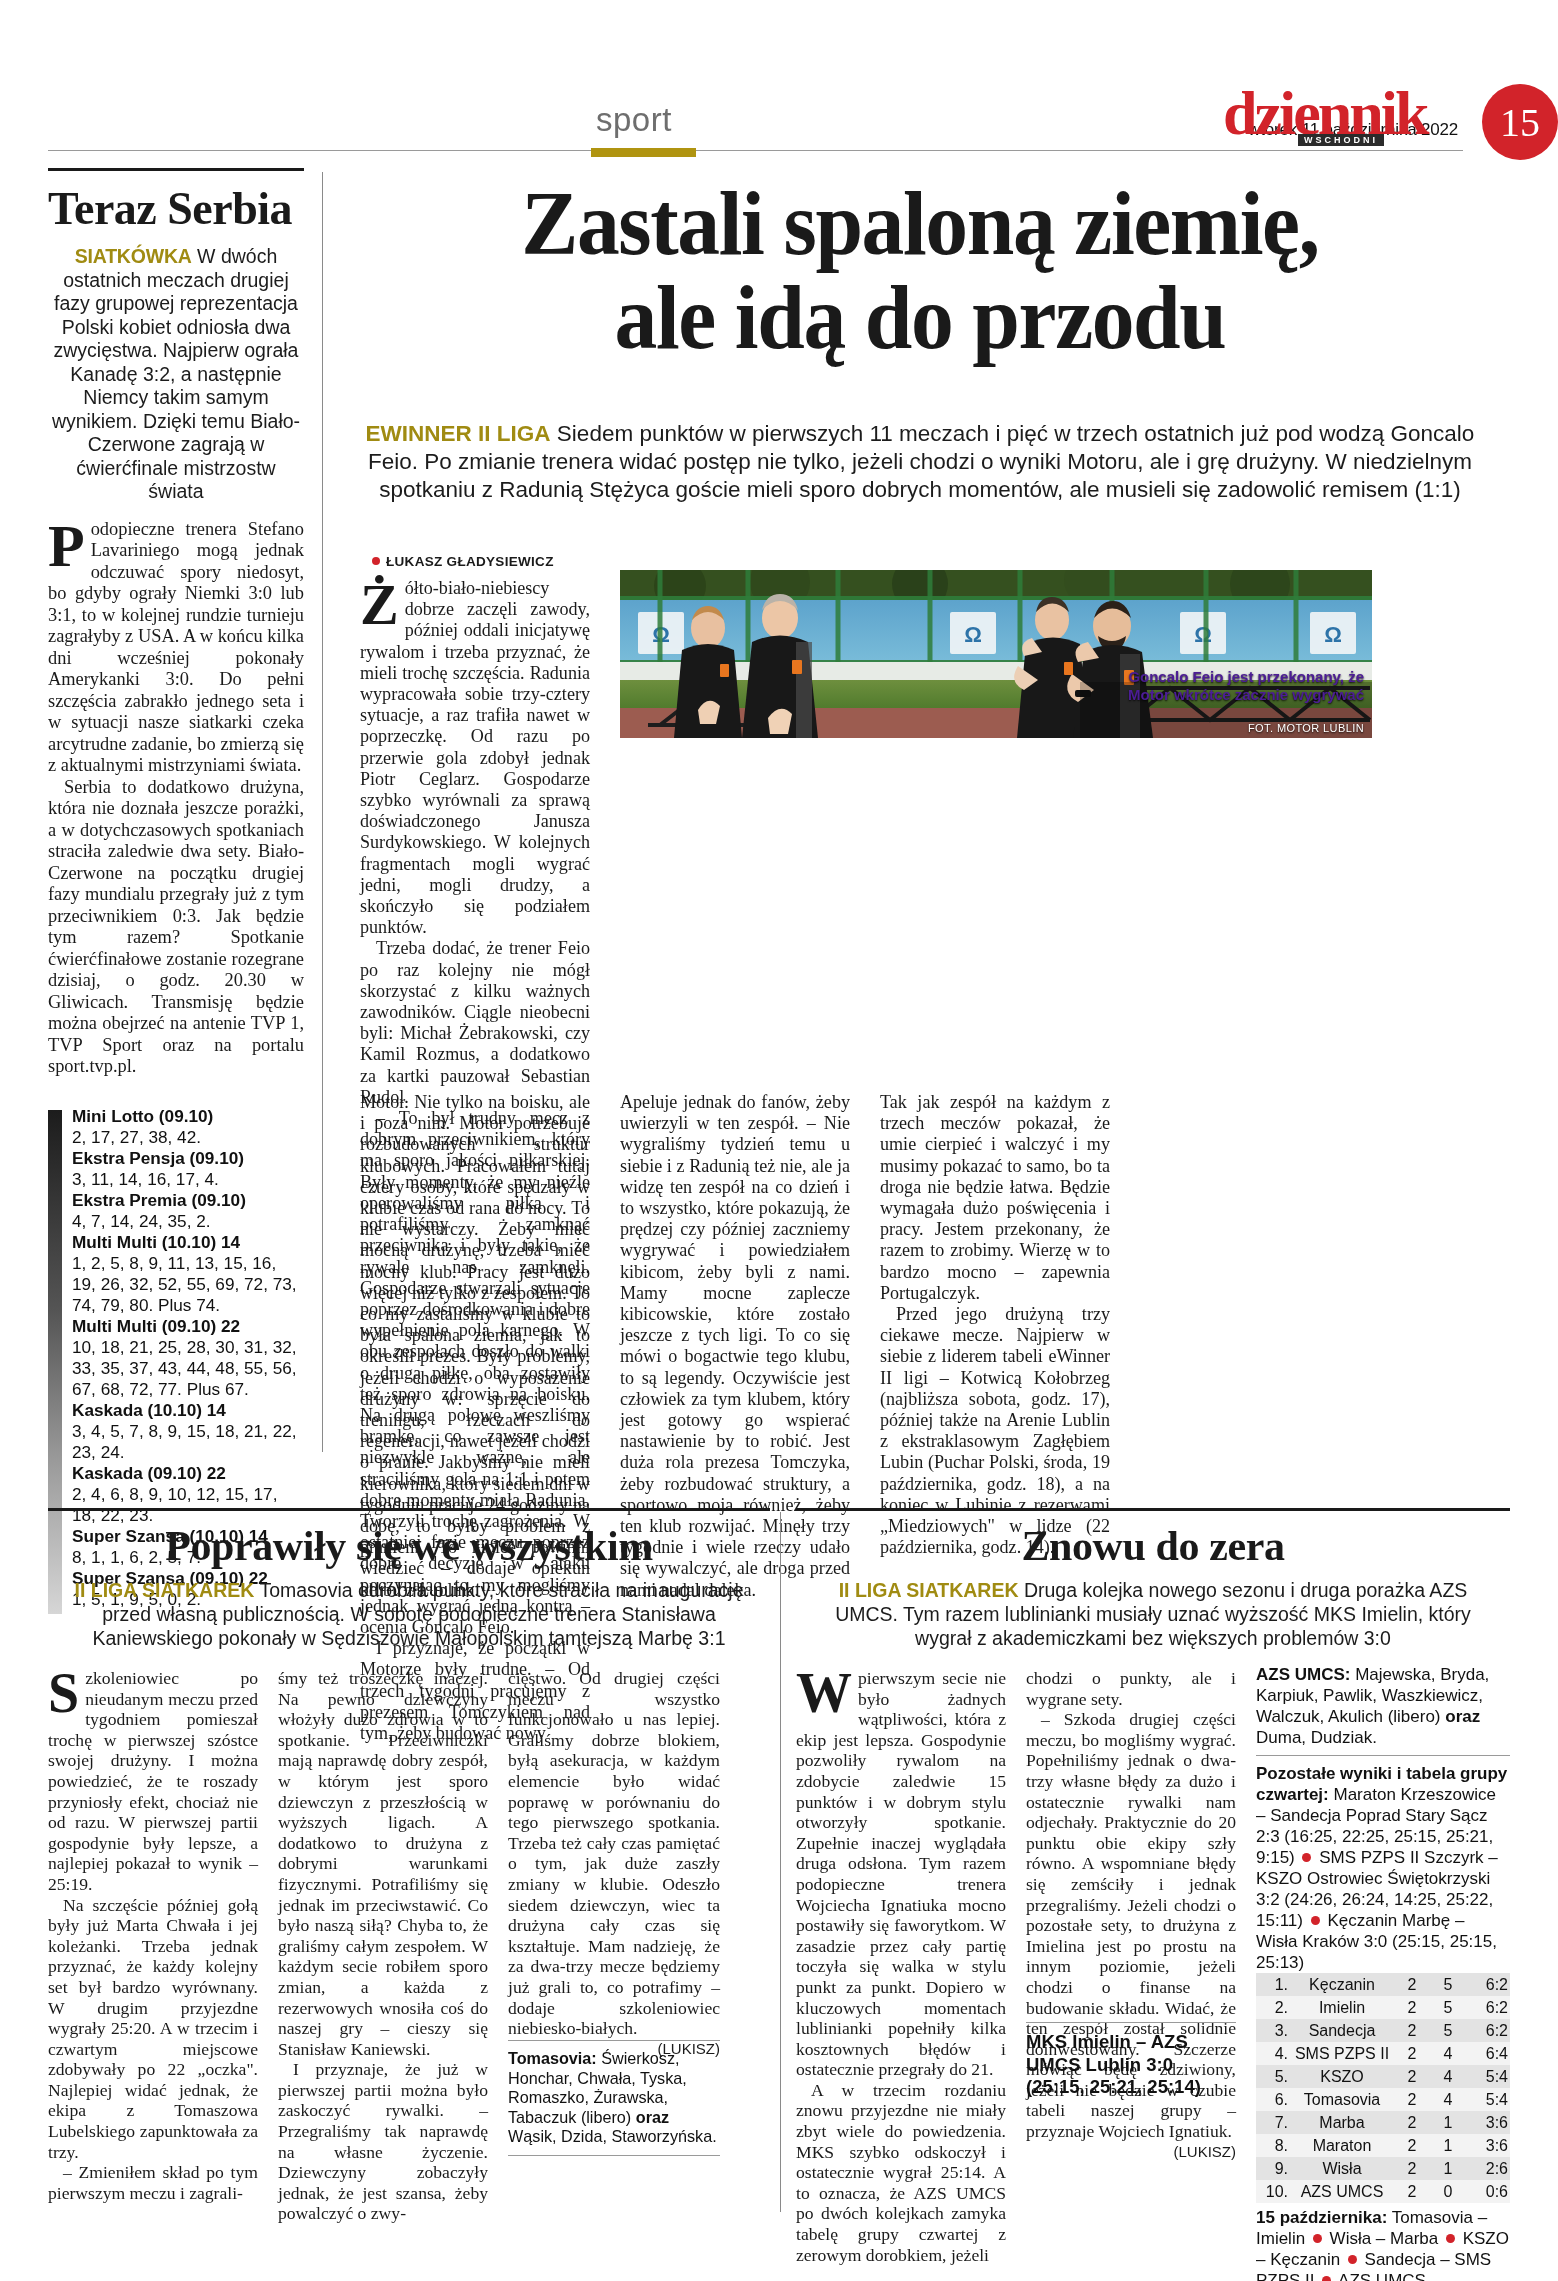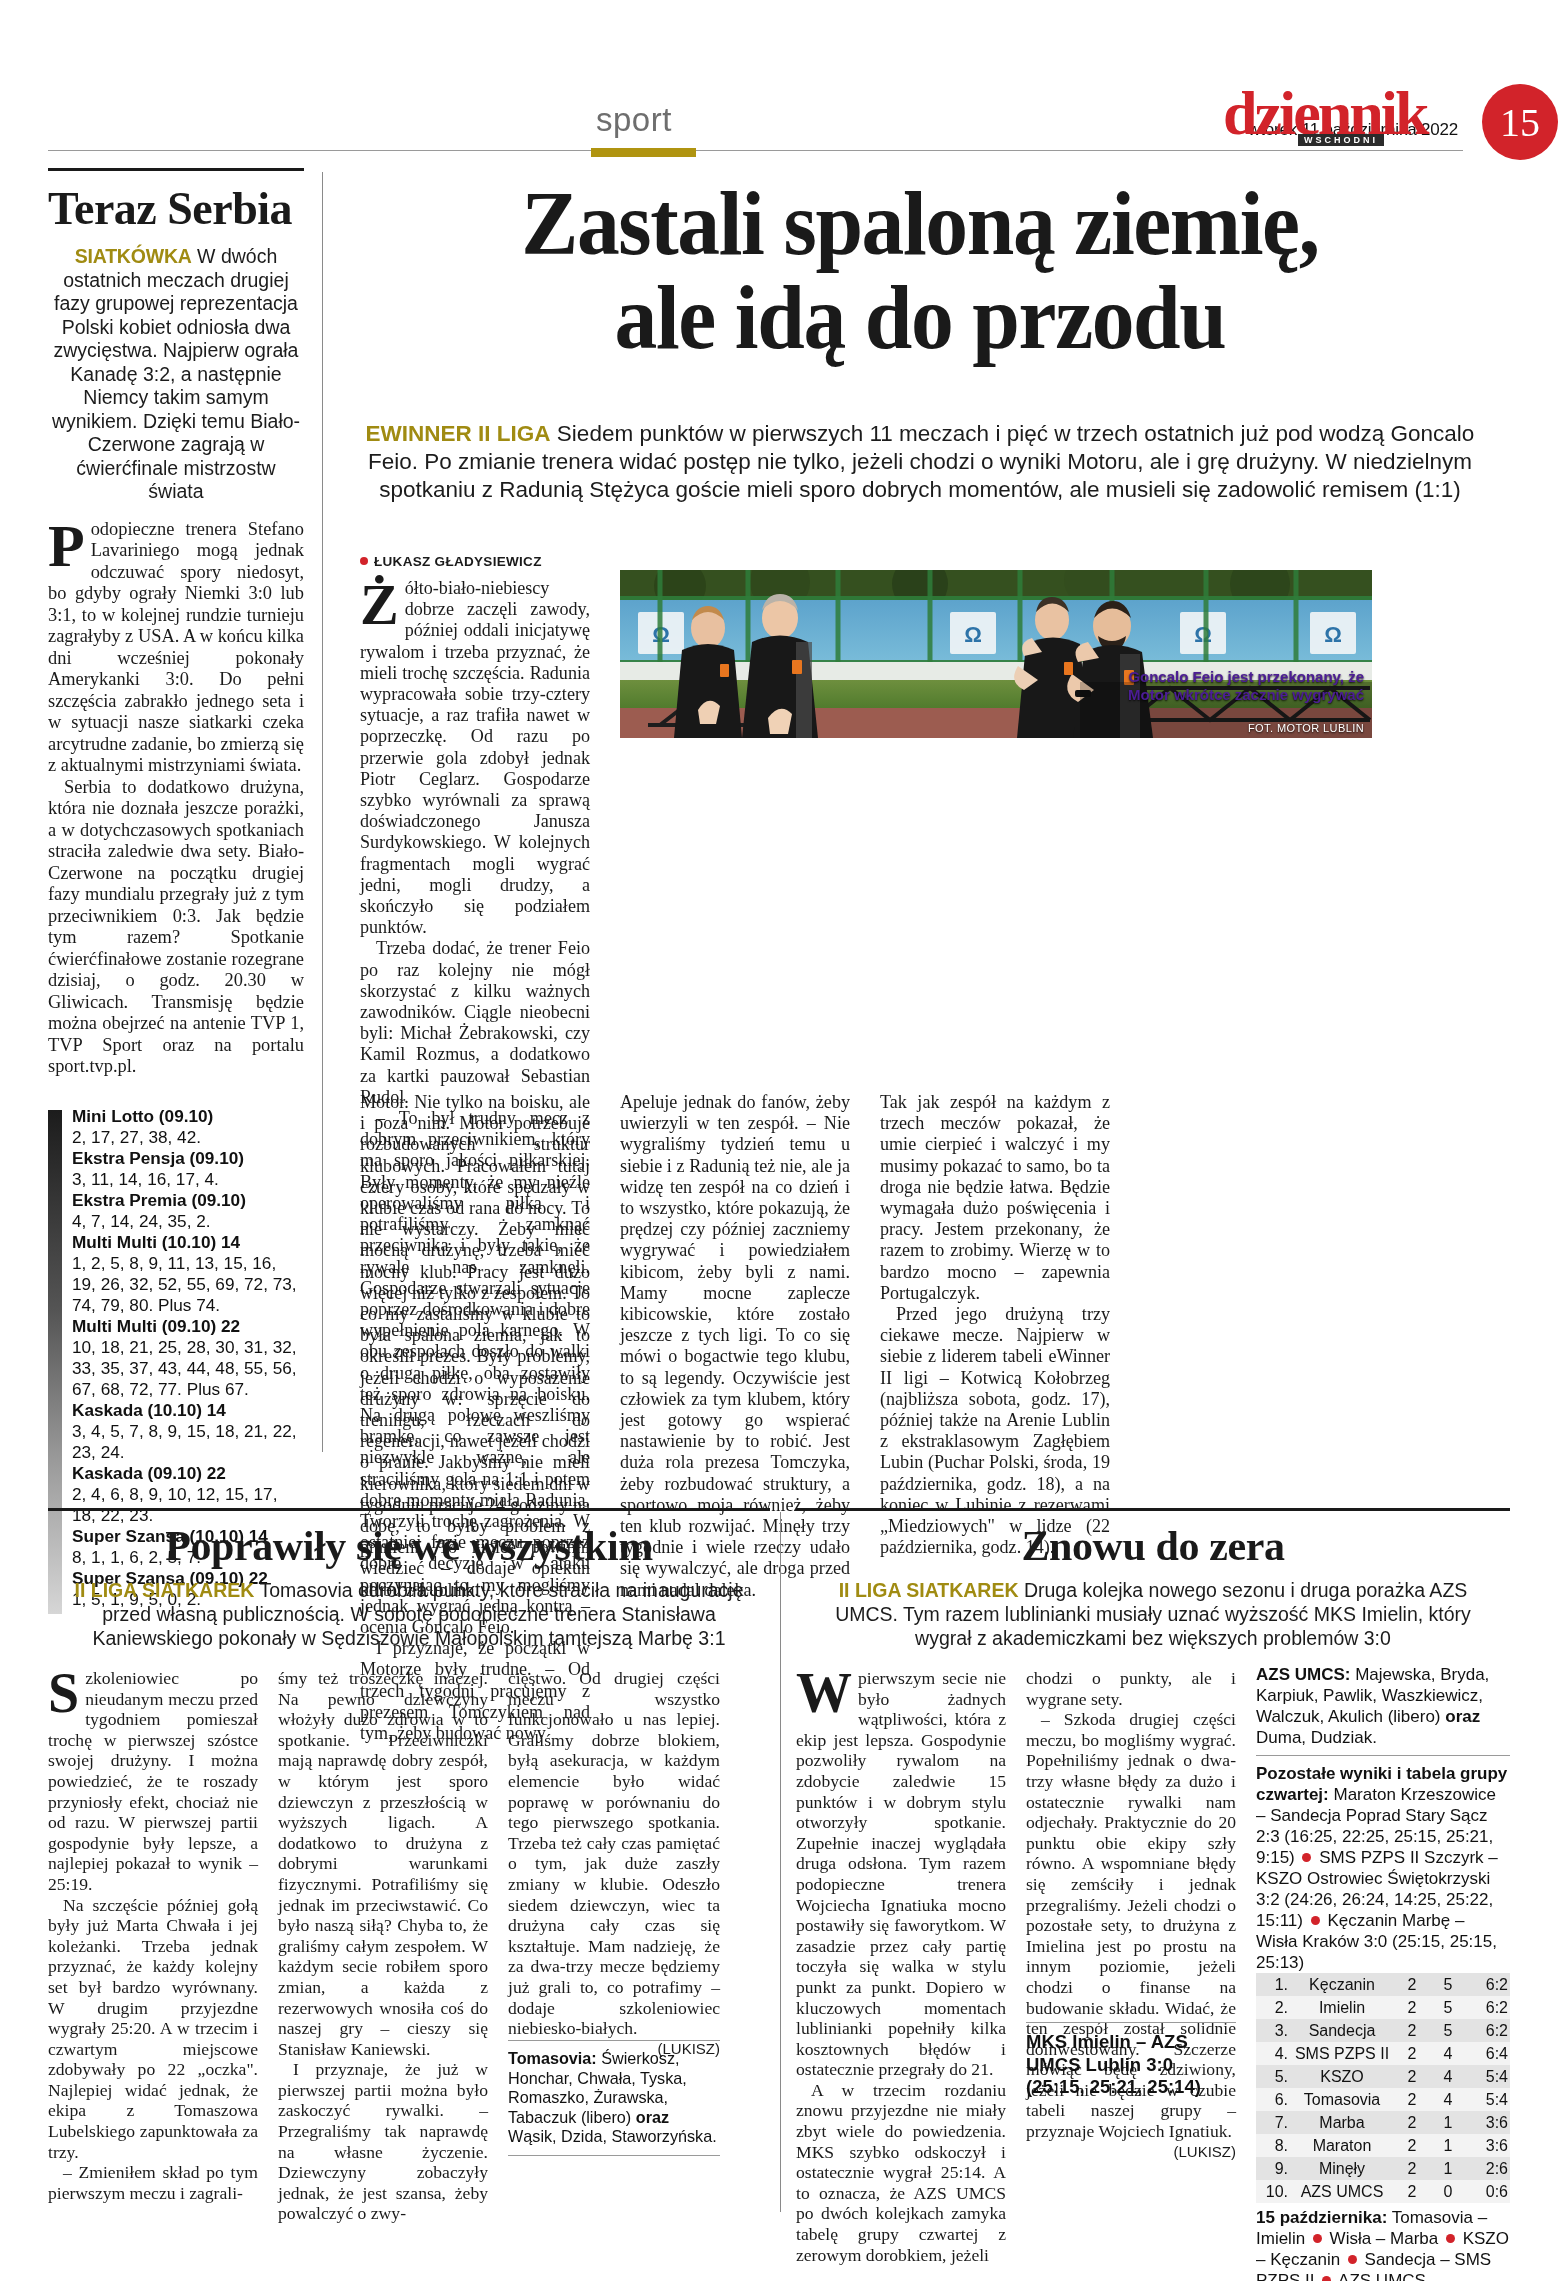--- a/index.html
+++ b/index.html
@@ -57,21 +57,21 @@
 
   
   .main-head{position:absolute;left:330px;top:176px;width:1180px;text-align:center;}
   .main-head h1{margin:0;font-family:"Liberation Serif",serif;font-weight:700;
     font-size:92px;line-height:94px;letter-spacing:-1.5px;transform:scaleX(.93);transform-origin:center;}
   .main-lead{position:absolute;left:360px;top:420px;width:1120px;text-align:center;
     font-family:"Liberation Sans",sans-serif;font-size:22.5px;line-height:28px;color:#1c1c1c;}
   .main-lead .kicker{color:#a08b12;font-weight:700;}
 
   
-  .byline{position:absolute;left:360px;top:554px;width:230px;
+  .byline{position:absolute;left:372px;top:554px;width:230px;
     font-family:"Liberation Sans",sans-serif;font-size:13.5px;font-weight:700;
     letter-spacing:.3px;color:#1a1a1a;}
   .byline .dot{display:inline-block;width:8px;height:8px;border-radius:50%;background:#d2232a;
     margin-right:6px;vertical-align:1px;}
 
   .col-text{font-family:"Liberation Serif",serif;font-size:18.1px;line-height:21.2px;
     text-align:justify;hyphens:auto;}
   .col-text p{margin:0;text-indent:16px;}
   .col-text p.first{text-indent:0;}
 
@@ -416,21 +416,21 @@
       </tr>
       <tr>
         <td class="pos">8.</td>
         <td class="team">Maraton</td>
         <td class="num">2</td>
         <td class="num">1</td>
         <td class="sets">3:6</td>
       </tr>
       <tr>
         <td class="pos">9.</td>
-        <td class="team">Minęły</td>
+        <td class="team">Wisła</td>
         <td class="num">2</td>
         <td class="num">1</td>
         <td class="sets">2:6</td>
       </tr>
       <tr>
         <td class="pos">10.</td>
         <td class="team">AZS UMCS</td>
         <td class="num">2</td>
         <td class="num">0</td>
         <td class="sets">0:6</td>

